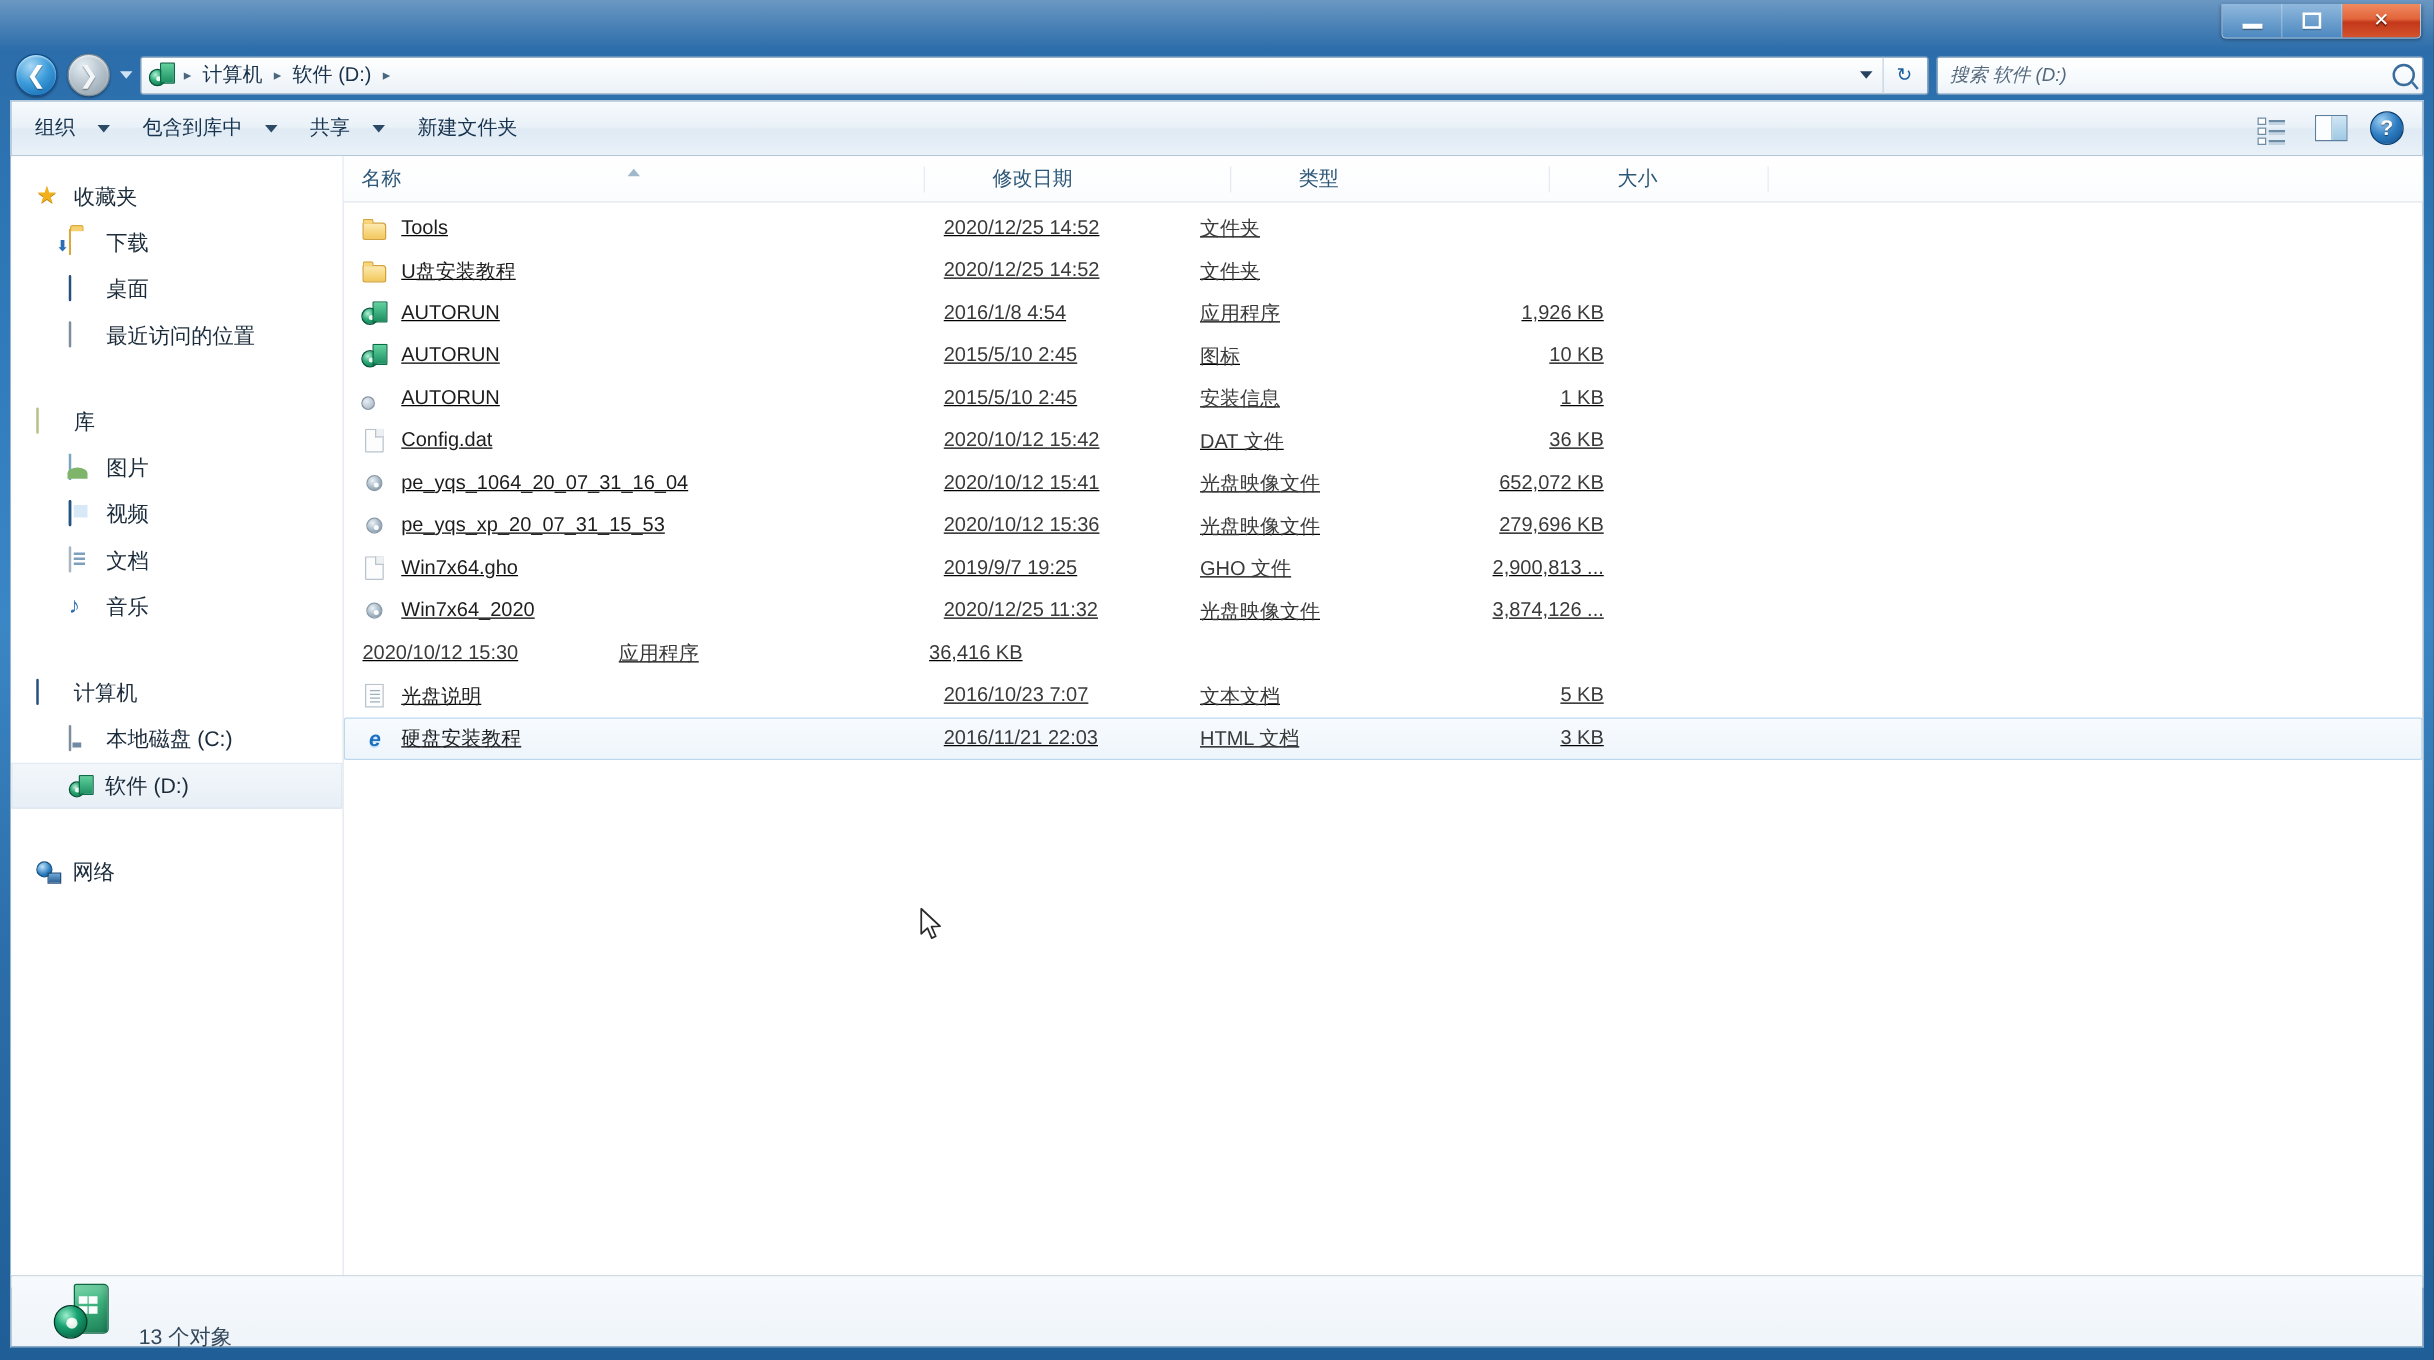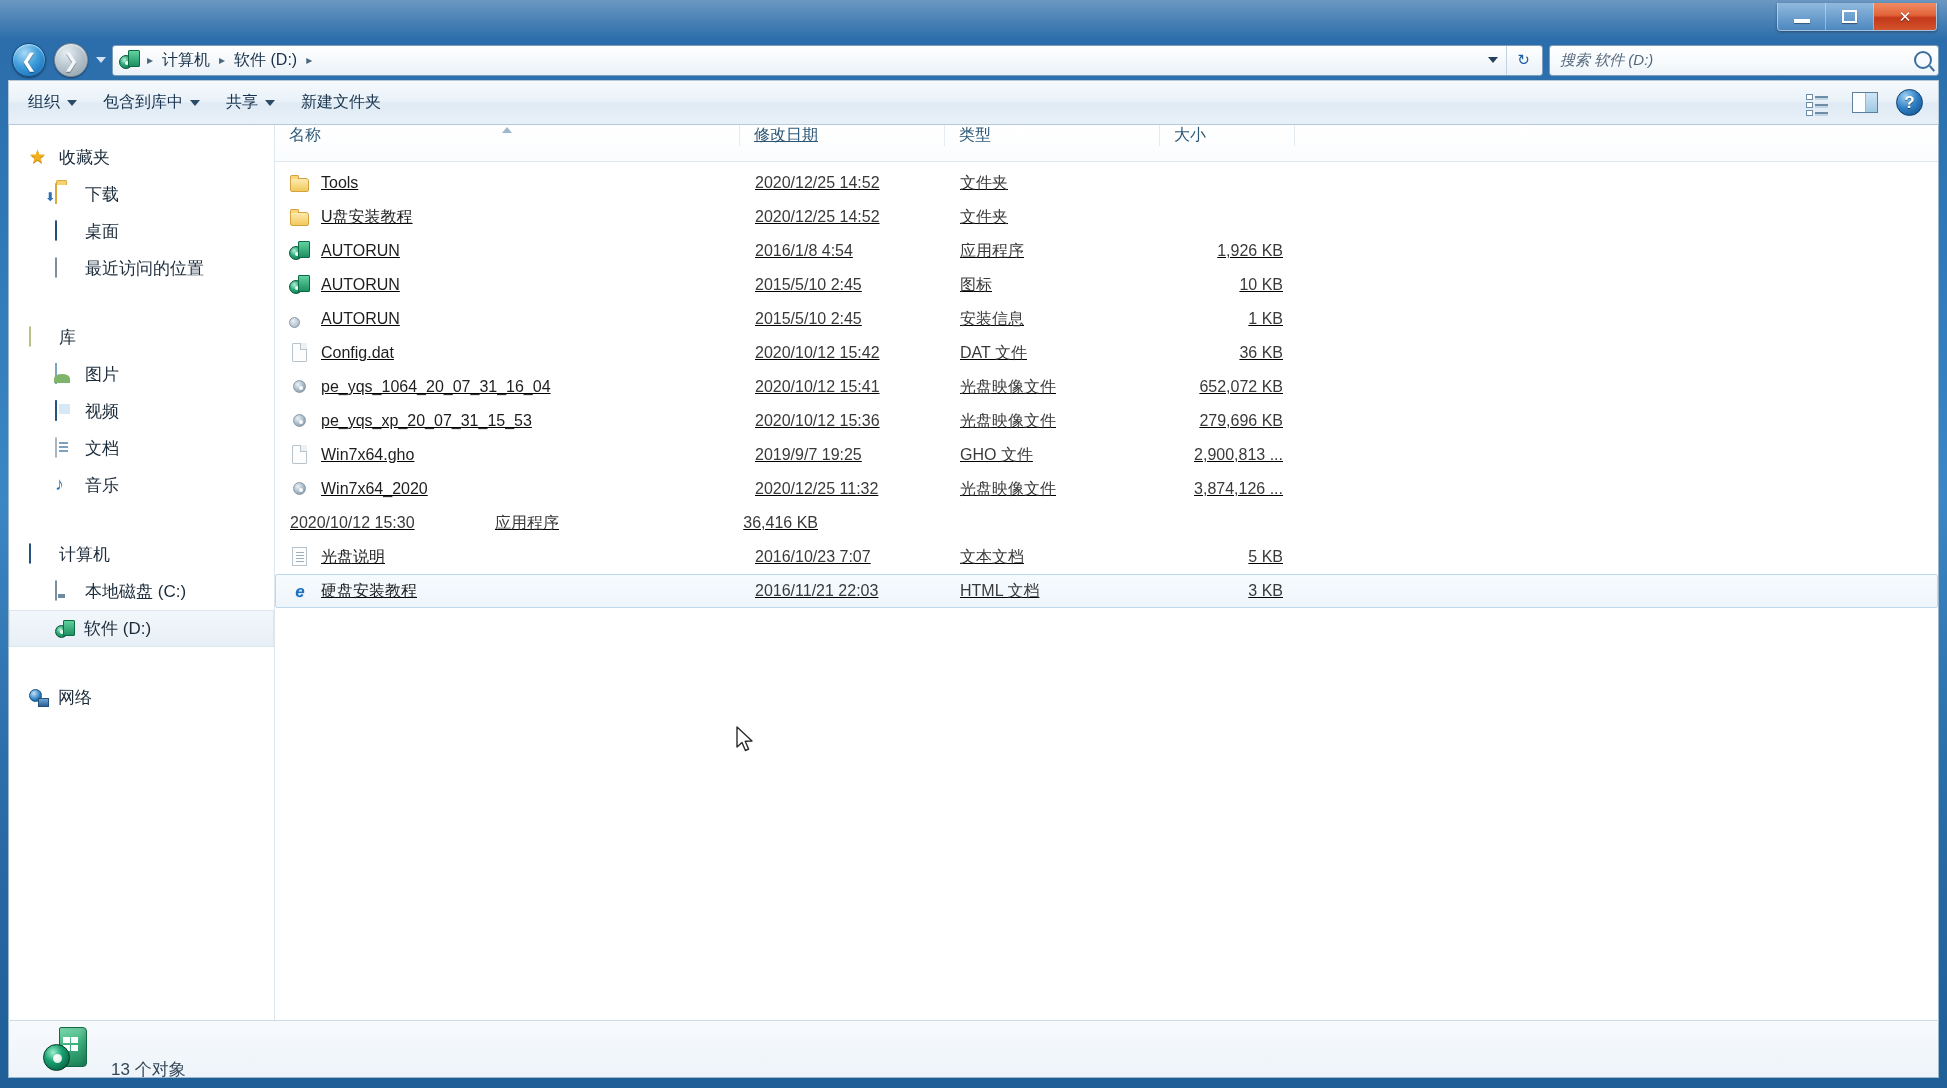--- a/index.html
+++ b/index.html
@@ -117,21 +117,21 @@
   .mag::after{content:"";position:absolute;width:2px;height:7px;background:#3a6d9e;right:-3px;bottom:-5px;transform:rotate(-40deg);}
 
   
   #cmdbar {
     position:absolute; left:8px; right:8px; top:80px; height:44px;
     background: linear-gradient(180deg,#f6fafd 0%,#e9f1f8 48%,#dfeaf4 52%,#e9f1f8 100%);
     border:1px solid #b5c9da; border-bottom:none;
     display:flex; align-items:center; padding:0 6px;
   }
   .cmd {
-    display:flex; align-items:center; gap:7px;
+    display:flex; align-items:center; gap:18px;
     font-size:16px; color:#17334e; padding:6px 13px; cursor:pointer; border-radius:3px;
     white-space:nowrap;
     font-family:Liberation Serif, serif;
   }
   .cmd .tri { width:0;height:0;border-left:5px solid transparent;border-right:5px solid transparent;border-top:6px solid #2b4a66; }
   .cmd-spacer { flex:1; }
   .iconbtn { display:flex;align-items:center;gap:6px;padding:5px 9px;cursor:pointer;border-radius:3px; }
 
   
   .viewicon { width:22px;height:18px; display:grid; grid-template-columns:7px 13px; grid-template-rows:repeat(3,1fr); gap:2px; }
@@ -196,31 +196,31 @@
   .ic-disc .cd{position:absolute;left:0;bottom:0;width:13px;height:13px;border-radius:50%;background:radial-gradient(circle at 38% 34%,#b9f0d9 0%,#2faa77 40%,#0b6b45 100%);border:1px solid #075437;}
   .ic-disc .cd::after{content:"";position:absolute;left:4px;top:4px;width:4px;height:4px;border-radius:50%;background:#e9f9f2;}
   .ic-disc .case{position:absolute;right:0;top:0;width:12px;height:16px;background:linear-gradient(180deg,#5fcf9c,#1f9163);border:1px solid #0d6c47;border-radius:1px;}
   .ic-net{width:20px;height:18px;position:relative;}
   .ic-net .globe{position:absolute;left:0;top:0;width:13px;height:13px;border-radius:50%;background:radial-gradient(circle at 35% 30%,#bfe4fa,#2b7cc0 60%,#13507f);border:1px solid #13507f;}
   .ic-net .mon{position:absolute;right:0;bottom:0;width:11px;height:9px;background:linear-gradient(180deg,#6ea9d8,#2c5f94);border:1px solid #24507c;}
 
   
   #filelist { flex:1; display:flex; flex-direction:column; min-width:0; }
   #colheader {
-    height:37px; display:flex; align-items:flex-start;
+    height:37px; display:flex; align-items:center;
     background:linear-gradient(180deg,#ffffff,#fbfcfe);
-    border-bottom:1px solid #dfe7ee; position:relative;
+    border-bottom:1px solid #dfe7ee; position:relative;gap:40px;
   }
   .col {
     display:flex; align-items:center; font-size:16px; color:#2c5777;
     border-right:1px solid #e4ebf1; padding-left:14px; cursor:pointer; position:relative;
     white-space:nowrap;
   }
   .col.c-name { width:465px; flex:none; }
-  .col.c-date { width:205px; flex:none;text-decoration:underline; }
+  .col.c-date { width:205px; flex:none; }
   .col.c-type { width:215px; flex:none; }
   .col.c-size { width:135px; flex:none; }
   .col.c-rest { flex:1; border-right:none; }
   .sortmark {
     position:absolute; top:2px; left:50%; transform:translateX(-50%);
     width:0;height:0;border-left:5px solid transparent;border-right:5px solid transparent;
     border-bottom:6px solid #9fb8cb;
   }
 
   #rows { flex:1; overflow:hidden; padding-top:4px;text-decoration:underline; }

